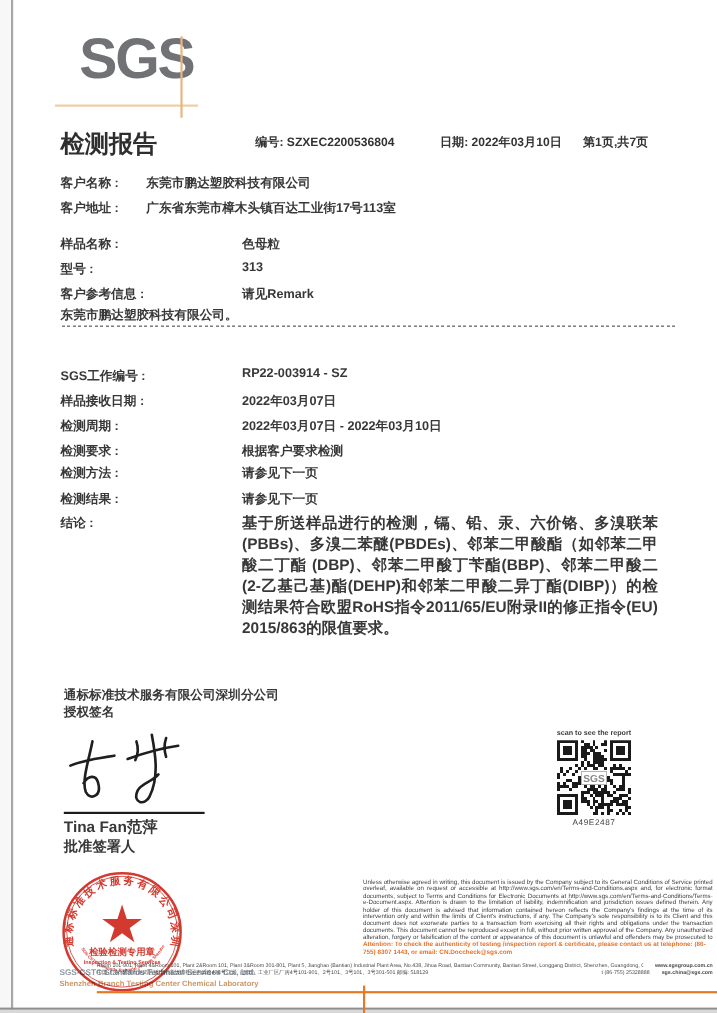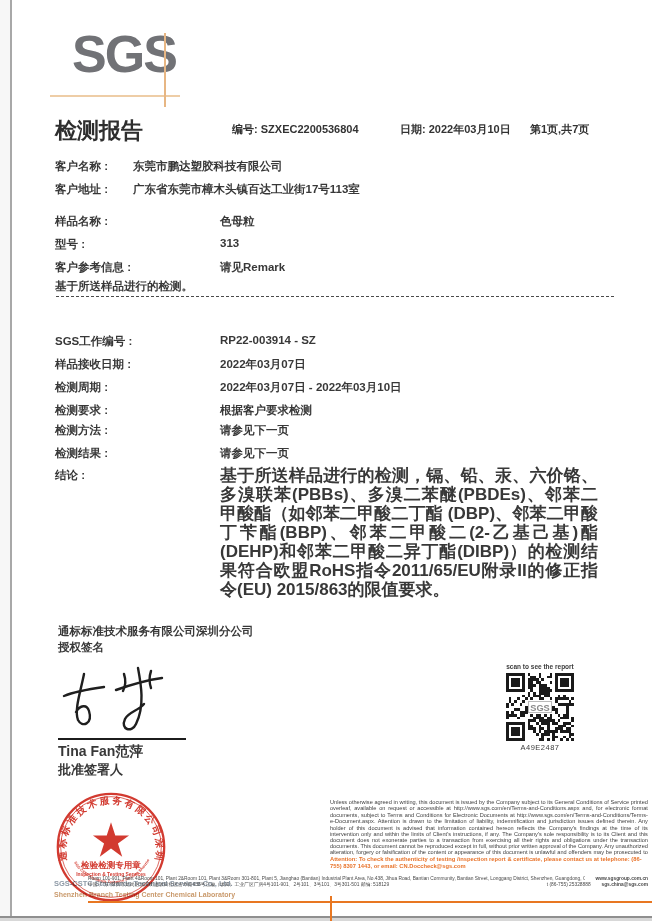--- a/index.html
+++ b/index.html
@@ -26,21 +26,21 @@
   .lbl,.val{font-size:11.5px;font-weight:700;color:#383838;white-space:nowrap;}
   .row{position:absolute;left:55px;}
   .row .lbl{position:absolute;left:0;top:0;}
   .row .val{position:absolute;top:0;}
   .v78{left:78px;} .v165{left:165px;}
 
   .note{left:55px;top:279px;font-size:11.5px;font-weight:700;color:#383838;}
   .dash-sep{left:56px;top:296px;width:560px;height:1px;
     background:repeating-linear-gradient(90deg,#4a4a4a 0 3px,transparent 3px 5px);}
 
-  .conclusion{left:220px;top:466px;width:378px;font-size:17px;font-weight:700;
+  .conclusion{left:220px;top:466px;width:378px;font-size:14px;font-weight:700;
     color:#383838;line-height:19px;text-align:justify;}
 
   .sig-company{left:58px;top:624px;font-size:11.5px;font-weight:700;color:#383838;}
   .sig-auth{left:58px;top:640px;font-size:11.5px;font-weight:700;color:#383838;}
   .sig-svg{left:58px;top:664px;}
   .sig-line{left:58px;top:738px;width:128px;height:2px;background:#1c1c1c;}
   .sig-name{left:58px;top:743px;font-size:14px;font-weight:700;color:#383838;}
   .sig-role{left:58px;top:761px;font-size:13px;font-weight:700;color:#383838;}
 
   .qr-caption{left:500px;top:663px;width:80px;text-align:center;font-size:6.5px;font-weight:600;color:#3c3c3c;}
@@ -107,21 +107,21 @@
     <span class="val v165">色母粒</span>
   </div>
   <div class="row" style="top:237px;">
     <span class="lbl">型号 :</span>
     <span class="val v165">313</span>
   </div>
   <div class="row" style="top:260px;">
     <span class="lbl">客户参考信息 :</span>
     <span class="val v165">请见Remark</span>
   </div>
-  <div class="abs note">基于所送样品进行的检测。</div>
+  <div class="abs note">东莞市鹏达塑胶科技有限公司。</div>
   <div class="abs dash-sep"></div>
 
   <div class="row" style="top:334px;">
     <span class="lbl">SGS工作编号 :</span>
     <span class="val v165">RP22-003914 - SZ</span>
   </div>
   <div class="row" style="top:357px;">
     <span class="lbl">样品接收日期 :</span>
     <span class="val v165">2022年03月07日</span>
   </div>

